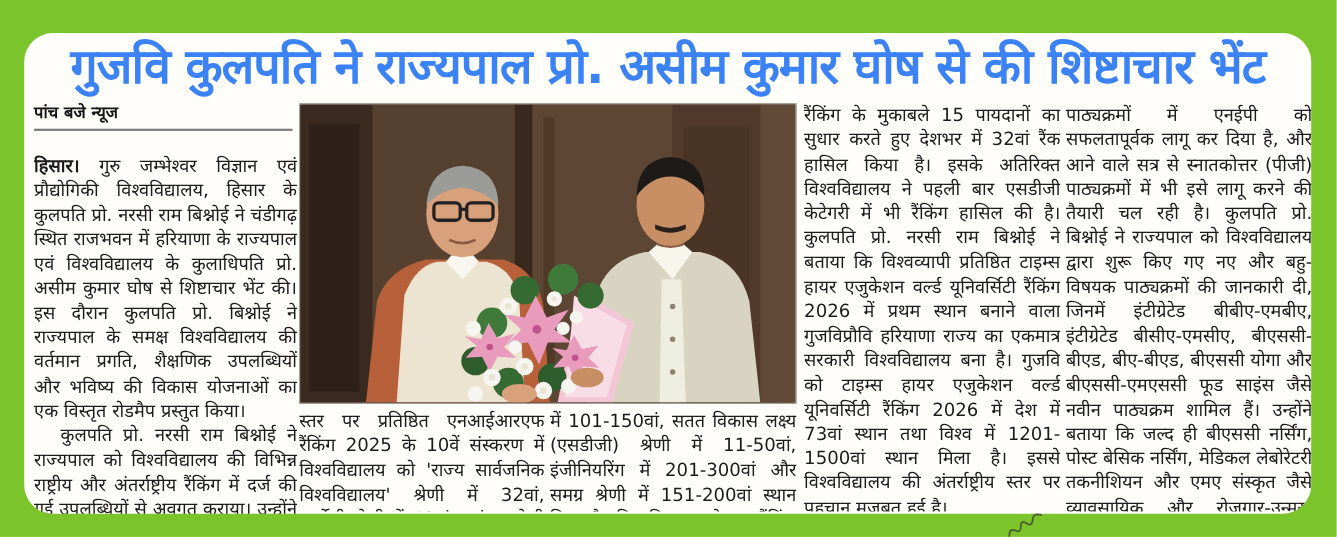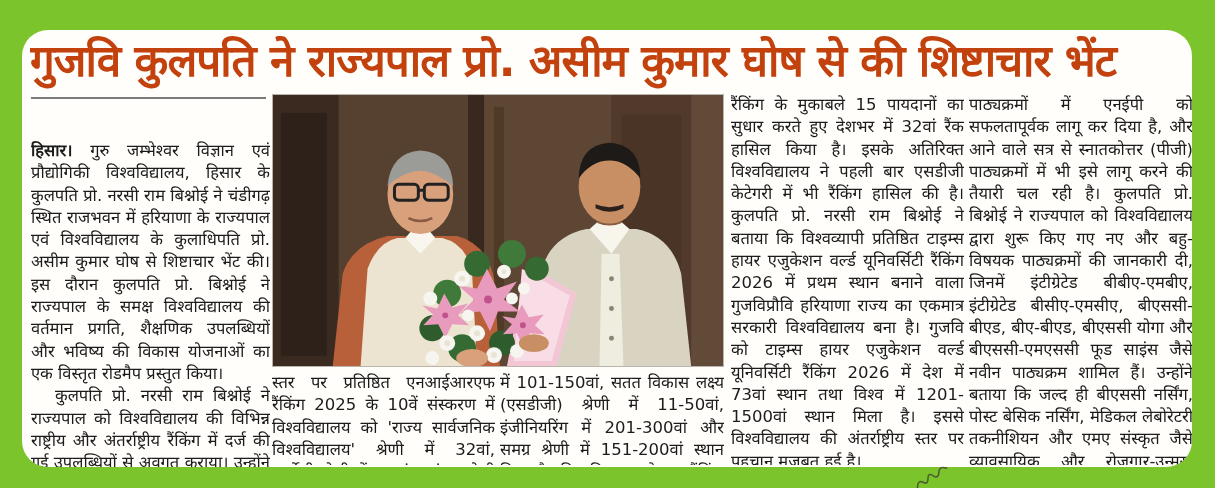--- a/index.html
+++ b/index.html
@@ -13,23 +13,23 @@
   .frame{
     position:absolute; left:0; top:0; width:1215px; height:488px;
     background:#7cc42b;
   }
   .card{
     position:absolute; left:22px; top:30px; width:1170px; height:437px;
     background:#fffefb; border-radius:26px; overflow:hidden;
   }
   .headline{
     position:absolute; left:8px; top:2px; width:1154px; height:58px;
-    font-size:44px; font-weight:700; color:#c2410c;
+    font-size:44px; font-weight:700; color:#3b82f6;
     line-height:58px; white-space:nowrap; overflow:hidden;
-    letter-spacing:-1px; text-align:left;
+    letter-spacing:-1px; text-align:center;
     font-family:"DejaVu Sans", sans-serif;
   }
   .byline-wrap{
     position:absolute; left:9px; top:62px; width:238px;
   }
   .byline{
     font-size:15px; font-weight:700; color:#151515; line-height:20px;
   }
   .byline-rule{
     margin-top:5px; width:235px; height:0; border-top:2px solid #7a7a7a;
@@ -58,20 +58,21 @@
 </style>
 </head>
 <body>
 
 <div class="frame">
   <div class="card">
 
     <div class="headline">गुजवि कुलपति ने राज्यपाल प्रो. असीम कुमार घोष से की शिष्टाचार भेंट</div>
 
     <div class="byline-wrap">
+      <div class="byline">पांच बजे न्यूज</div>
       <div class="byline-rule"></div>
     </div>
 
     <div class="col col1">
       <p><b>हिसार।</b> <span>गुरु जम्भेश्वर विज्ञान एवं प्रौद्योगिकी विश्वविद्यालय, हिसार के कुलपति प्रो. नरसी राम बिश्नोई ने चंडीगढ़ स्थित राजभवन में हरियाणा के राज्यपाल एवं विश्वविद्यालय के कुलाधिपति प्रो. असीम कुमार घोष से शिष्टाचार भेंट की। इस दौरान कुलपति प्रो. बिश्नोई ने राज्यपाल के समक्ष विश्वविद्यालय की वर्तमान प्रगति, शैक्षणिक उपलब्धियों और भविष्य की विकास योजनाओं का एक विस्तृत रोडमैप प्रस्तुत किया।</span></p>
       <p class="indent">कुलपति प्रो. नरसी राम बिश्नोई ने राज्यपाल को विश्वविद्यालय की विभिन्न राष्ट्रीय और अंतर्राष्ट्रीय रैंकिंग में दर्ज की गई उपलब्धियों से अवगत कराया। उन्होंने विशेष रूप से राष्ट्रीय संस्थागत रैंकिंग फ्रेमवर्क (एनआईआरएफ) रैंकिंग 2025 में गुजविप्रौवि को हरियाणा राज्य में मिले पहले स्थान के बारे में बताया। कुलपति ने बताया कि केंद्रीय शिक्षा मंत्रालय द्वारा जारी राष्ट्रीय</p>
     </div>
 
     <div class="photo">
       <svg viewBox="0 0 452 273" preserveAspectRatio="none">

